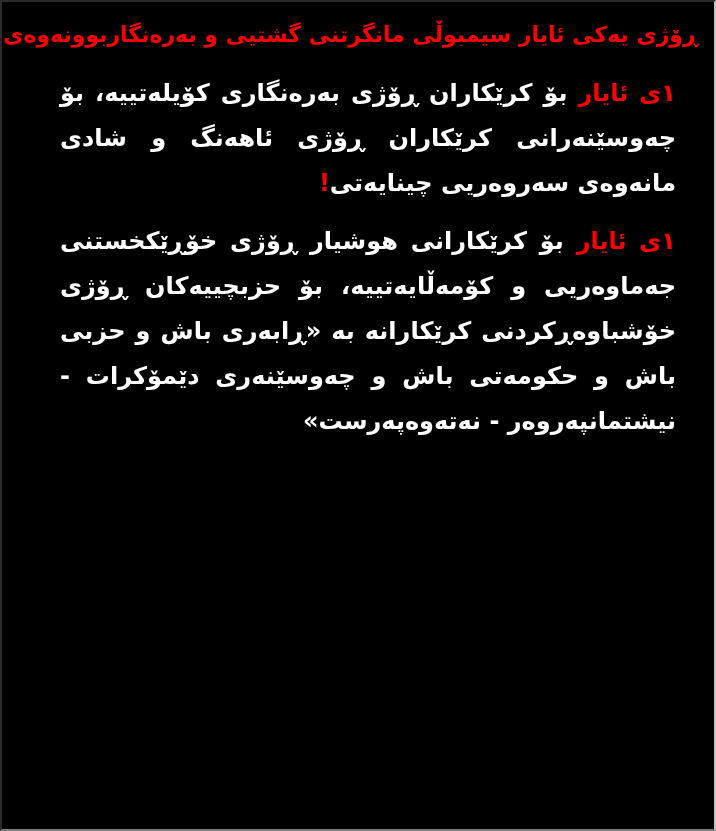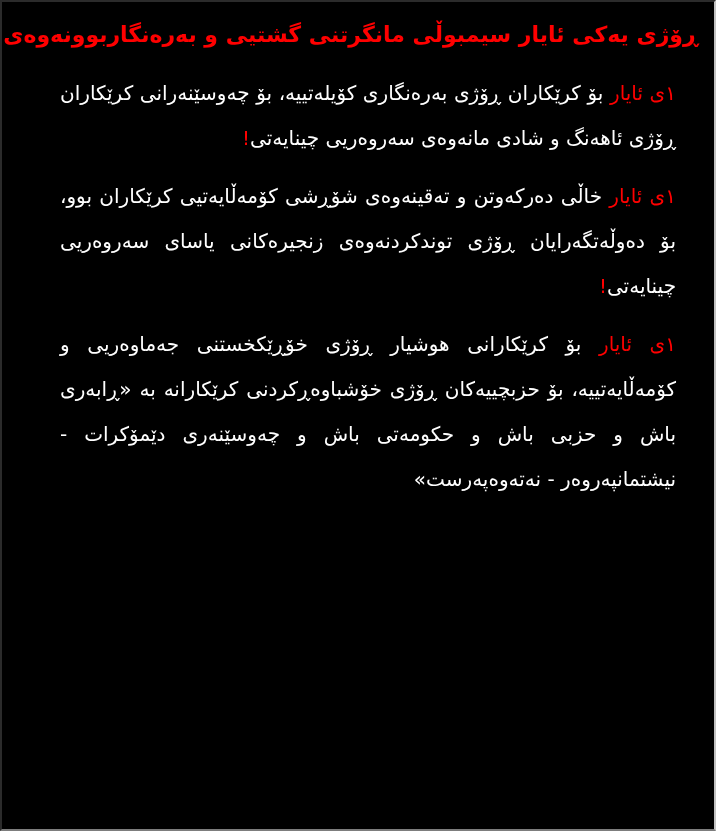--- a/index.html
+++ b/index.html
@@ -27,22 +27,22 @@
     color: #ff0000;
     font-size: 22px;
     font-weight: bold;
     line-height: 46px;
     text-align: right;
     margin: 4px 2px 0 2px;
     white-space: nowrap;
   }
   p.para {
     color: #ffffff;
-    font-size: 20px;
-    font-weight: normal;
+    font-size: 24px;
+    font-weight: bold;
     line-height: 45px;
     text-align: justify;
     text-align-last: right;
     margin: 13px 24px 0 44px;
     direction: rtl;
   }
   .red { color: #ff0000; }
 </style>
 </head>
 <body>
@@ -50,21 +50,18 @@
 <div class="page">
 
   <div class="doc-title">ڕۆژی یەکی ئایار سیمبوڵی مانگرتنی گشتیی و بەرەنگاربوونەوەی سەروەریی چینایەتی</div>
 
   <p class="para">
     <span class="red">١ی ئایار</span><span> بۆ کرێکاران ڕۆژی بەرەنگاری کۆیلەتییە، بۆ چەوسێنەرانی کرێکاران ڕۆژی ئاهەنگ و شادی مانەوەی سەروەریی چینایەتی</span><span class="red">!</span>
   </p>
 
 
 
-  <p class="para">
-    <span class="red">١ی ئایار</span><span> خاڵی دەرکەوتن و تەقینەوەی شۆڕشی کۆمەڵایەتیی کرێکاران بوو، بۆ دەوڵەتگەرایان ڕۆژی توندکردنەوەی زنجیرەکانی یاسای سەروەریی چینایەتی</span><span class="red">!</span>
-  </p>
 
   <p class="para">
     <span class="red">١ی ئایار</span><span> بۆ کرێکارانی هوشیار ڕۆژی خۆڕێکخستنی جەماوەریی و کۆمەڵایەتییە، بۆ حزبچییەکان ڕۆژی خۆشباوەڕکردنی کرێکارانە بە «ڕابەری باش و حزبی باش و حکومەتی باش و چەوسێنەری دێمۆکرات - نیشتمانپەروەر - نەتەوەپەرست»</span>
   </p>
 
 </div>
 
 </body></html>

